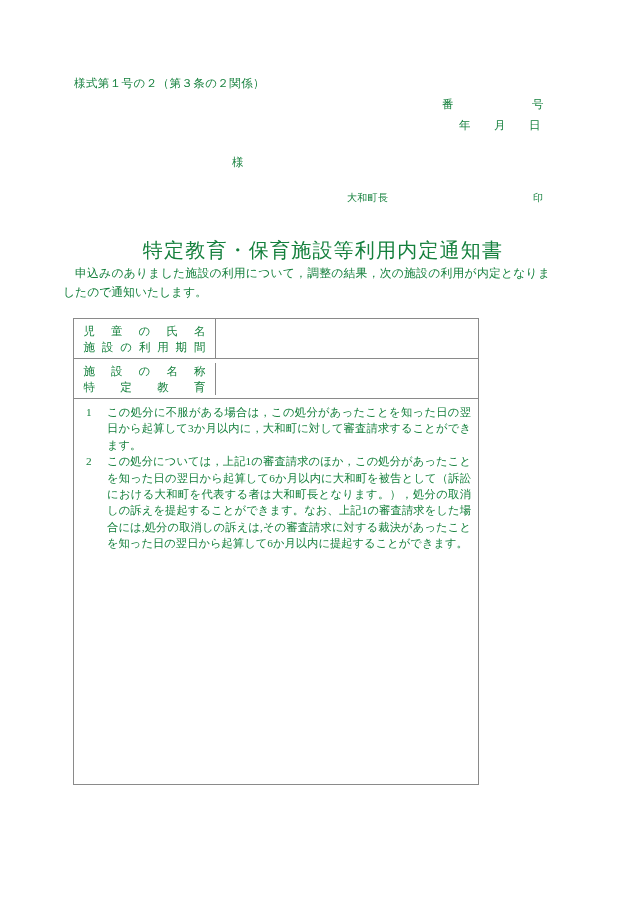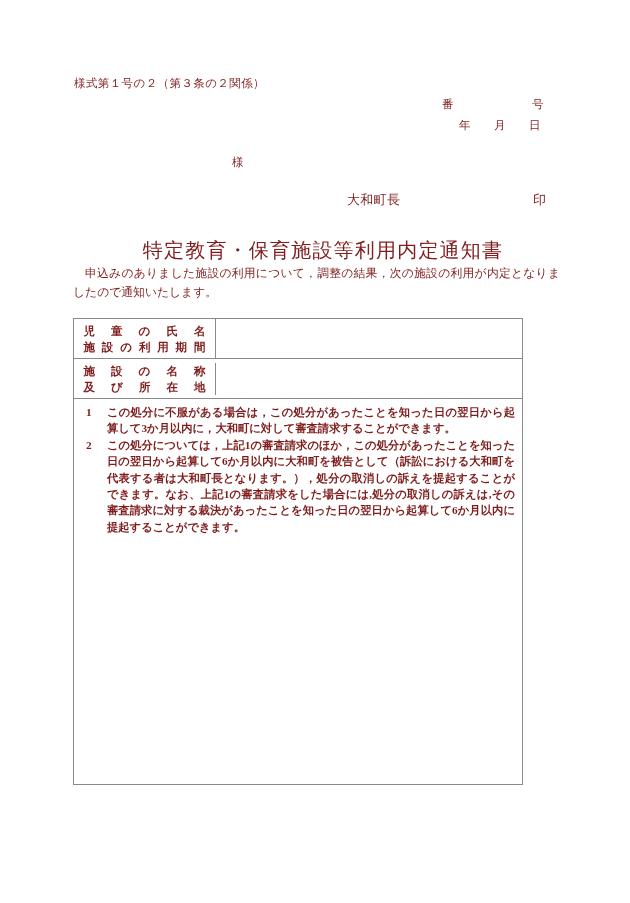--- a/index.html
+++ b/index.html
@@ -6,21 +6,21 @@
     margin: 0;
     padding: 0;
     background: #ffffff;
   }
   .page {
     position: relative;
     width: 630px;
     height: 903px;
     background: #ffffff;
     font-family: "Liberation Serif", "DejaVu Serif", serif;
-    color: #7f1d1d;
+    color: #15803d;
     overflow: hidden;
   }
 
   
   .form-code {
     position: absolute;
     left: 74px;
     top: 76px;
     font-size: 11.5px;
     letter-spacing: 0.4px;
@@ -56,61 +56,60 @@
     top: 155px;
     font-size: 11.5px;
   }
 
   .issuer-row {
     position: absolute;
     left: 347px;
     top: 191px;
     width: 200px;
     height: 14px;
-    font-size: 13px;
+    font-size: 10px;
   }
   .issuer-row .issuer-name { position: absolute; left: 0; top: 0; letter-spacing: 0.3px; }
   .issuer-row .issuer-seal { position: absolute; left: 186px; top: 0; }
 
   
   .doc-title {
     position: absolute;
     left: 0;
     top: 229px;
     width: 630px;
     text-align: center;
     font-size: 20px;
     letter-spacing: 1.2px;
     font-weight: normal;
     margin: 8px;
   }
 
   
   .intro {
     position: absolute;
-    left: 73px;
+    left: 63px;
     top: 264px;
     width: 487px;
     font-size: 11.8px;
     line-height: 19px;
     text-indent: 12px;
     text-align: justify;
     margin: 0;
   }
 
   
   .frame {
     position: absolute;
     left: 73px;
     top: 318px;
-    width: 450px;
+    width: 406px;
     height: 467px;
     border: 1px solid #8a8a8a;
     box-sizing: border-box;
-    font-weight: bold;
   }
 
   .field-row {
     display: flex;
     border-bottom: 1px solid #8a8a8a;
     box-sizing: border-box;
   }
   .field-row.r1 { height: 40px; }
   .field-row.r2 { height: 40px; align-items: center; }
   .field-row.r3 { height: 32px; }
@@ -195,21 +194,21 @@
       <div class="field-label">
         <span class="lab-line">児童の氏名</span>
         <span class="lab-line">施設の利用期間</span>
       </div>
       <div class="field-value"></div>
     </div>
 
     <div class="field-row r2">
       <div class="field-label">
         <span class="lab-line">施設の名称</span>
-        <span class="lab-line">及び所在地</span>
+        <span class="lab-line">特定教育</span>
       </div>
       <div class="field-value"></div>
     </div>
 
 
     <div class="notices">
       <p class="notice-item">
         <span class="notice-num">1</span>
         <span>この処分に不服がある場合は，この処分があったことを知った日の翌日から起算して3か月以内に，大和町に対して審査請求することができます。</span>
       </p>

